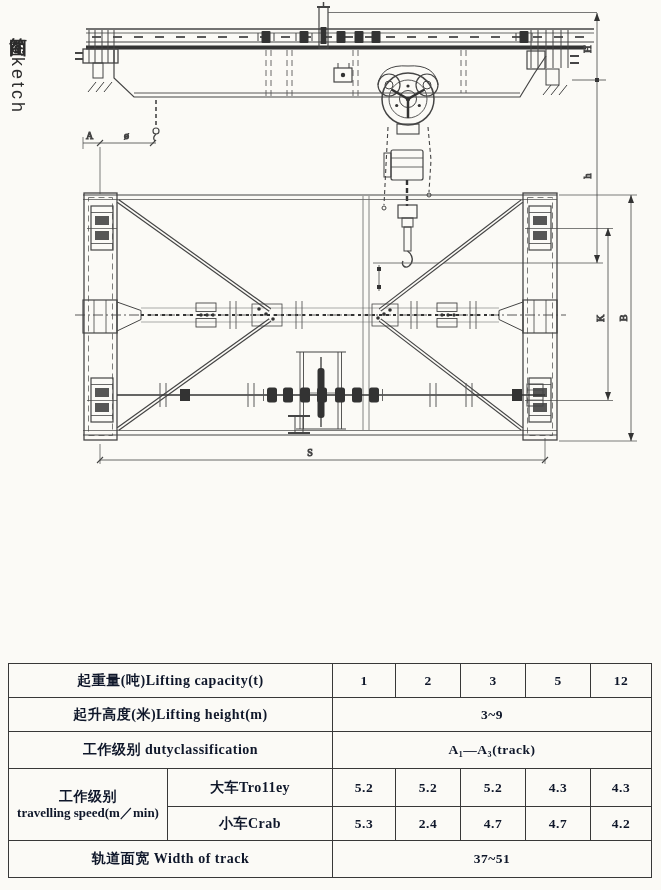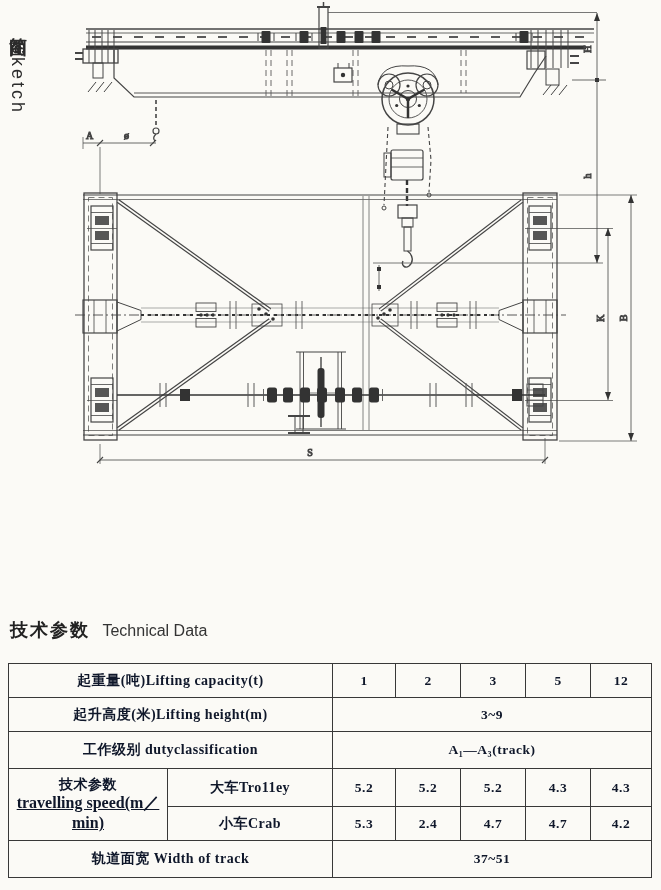--- a/index.html
+++ b/index.html
@@ -34,21 +34,21 @@
     border-collapse:collapse;table-layout:fixed;
     font-family:"Liberation Serif","DejaVu Serif",serif;
   }
   .data-table td{
     border:1.6px solid #383838;text-align:center;vertical-align:middle;
     font-weight:700;font-size:14px;color:#0f172a;padding:1px 2px;
     letter-spacing:0.5px;
   }
   .data-table .val{font-size:13.5px;}
   .data-table .two-line{line-height:1.25;}
-  .data-table .two-line .l2{font-size:16px;letter-spacing:0;text-decoration:underline;}
+  .data-table .two-line .l2{font-size:13px;letter-spacing:0;}
 </style>
 </head>
 <body>
 
 <div class="page">
 
   <div class="sketch-label">
     <span class="zh">简图</span>
     <span class="en">Sketch</span>
   </div>
@@ -367,24 +367,20 @@
           <line x1="559" y1="441" x2="637" y2="441" stroke-width="0.7"></line>
           <line x1="631" y1="195" x2="631" y2="441" stroke-width="0.8"></line>
           <polygon points="631,195 628,203 634,203" fill="#333" stroke="none"></polygon>
           <polygon points="631,441 628,433 634,433" fill="#333" stroke="none"></polygon>
           <text x="627" y="318" text-anchor="middle" transform="rotate(-90 627 318)">B</text>
         </g>
       </g>
     </g>
   </svg>
 
-  <div class="tech-heading">
-    <span class="zh">技术参数</span>
-    <span class="en">Technical Data</span>
-  </div>
 
   <table class="data-table">
     <colgroup>
       <col style="width:159px">
         <col style="width:165px">
       <col style="width:63px">
         <col style="width:65px">
         <col style="width:65px">
         <col style="width:65px">
         <col style="width:61px">
@@ -401,21 +397,21 @@
       <tr style="height:34px">
         <td colspan="2">起升高度(米)Lifting height(m)</td>
         <td colspan="5" class="val">3~9</td>
       </tr>
       <tr style="height:37px">
         <td colspan="2">工作级别  dutyclassification</td>
         <td colspan="5" class="val">A₁—A₃(track)</td>
       </tr>
       <tr style="height:38px">
         <td rowspan="2" class="two-line">
-          <div>技术参数</div>
+          <div>工作级别</div>
           <div class="l2">travelling speed(m／min)</div>
         </td>
         <td>大车Tro11ey</td>
         <td class="val">5.2</td>
         <td class="val">5.2</td>
         <td class="val">5.2</td>
         <td class="val">4.3</td>
         <td class="val">4.3</td>
       </tr>
       <tr style="height:34px">

